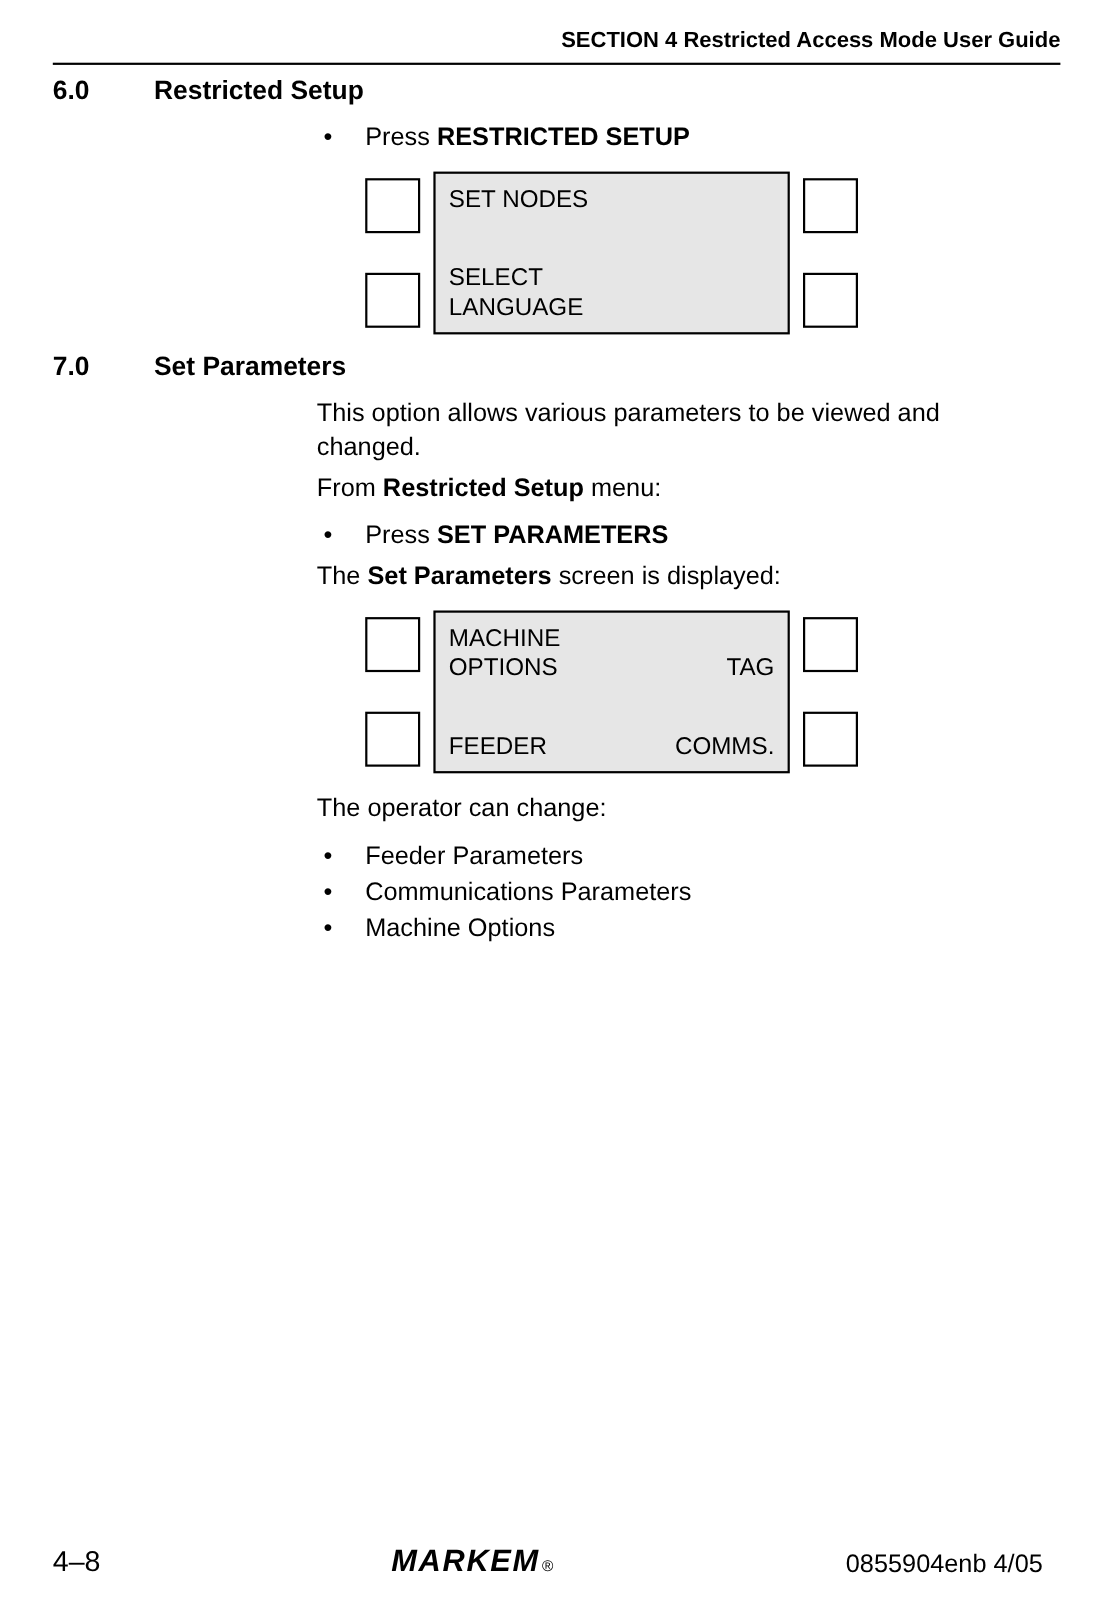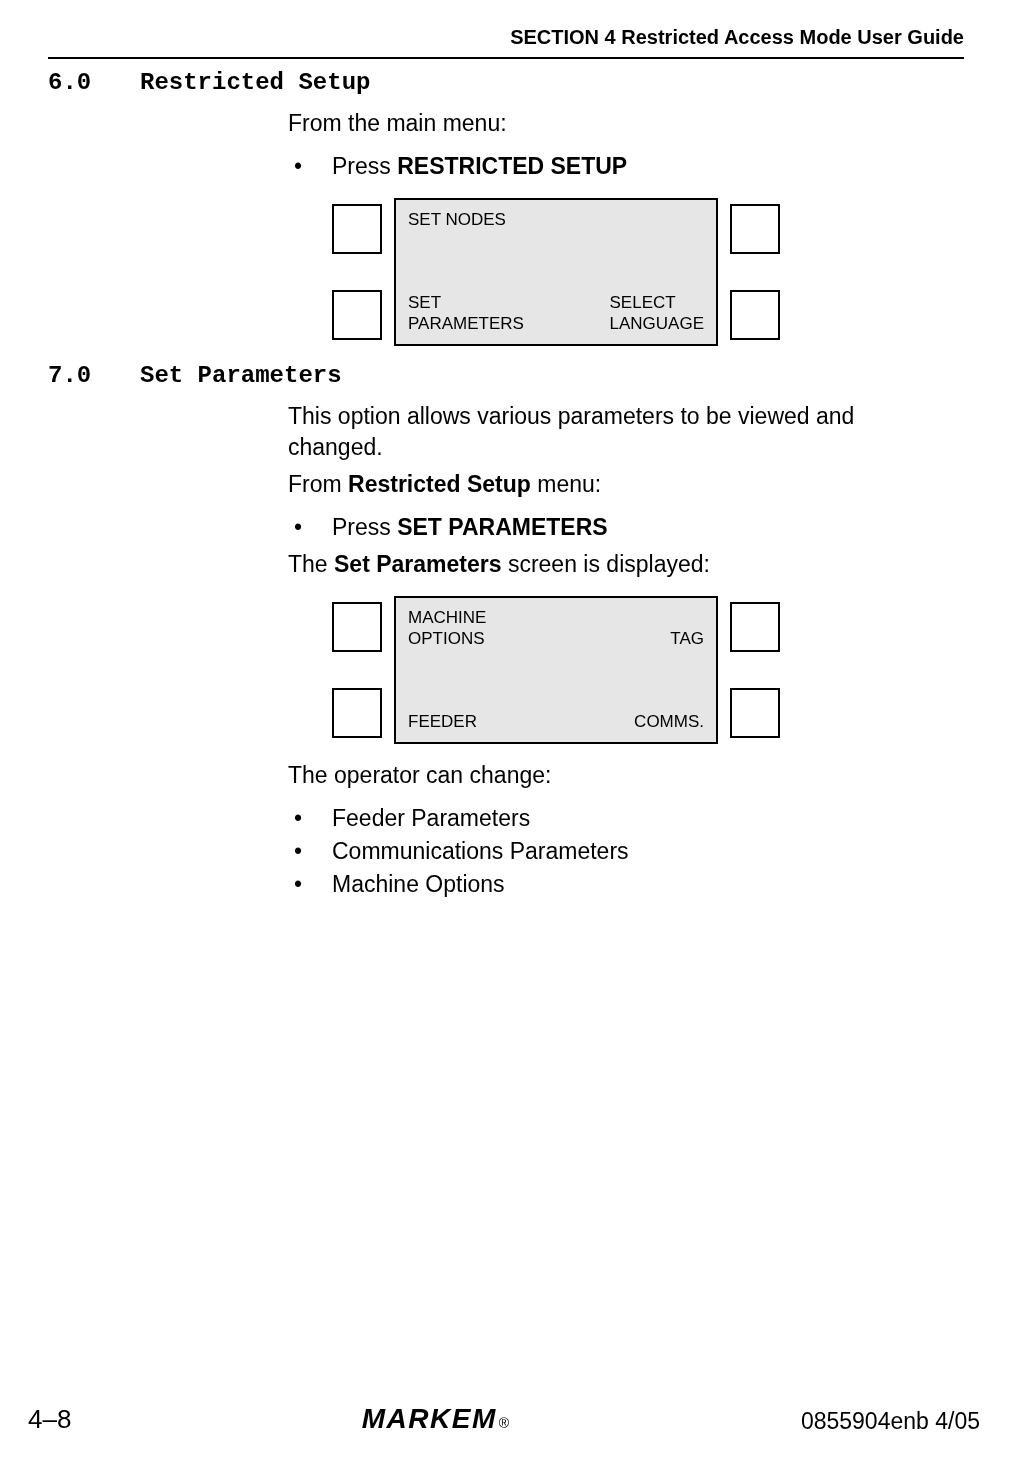--- a/index.html
+++ b/index.html
@@ -26,21 +26,20 @@
       border: none;
       border-top: 2.5px solid #000;
       margin: 2px 0 8px 0;
     }
     .section-heading {
       font-size: 24px;
       font-weight: bold;
       margin: 10px 0 12px 0;
       display: flex;
       align-items: flex-start;
-      font-family: Liberation Mono, monospace;
     }
     .section-heading .num {
       width: 92px;
       flex-shrink: 0;
     }
     .body-block {
       margin-left: 240px;
       margin-right: 30px;
       font-size: 23px;
       line-height: 1.35;
@@ -83,41 +82,41 @@
       border: 2.5px solid #000;
       background: #fff;
     }
     .lcd {
       width: 324px;
       min-height: 148px;
       border: 2.5px solid #000;
       background: #e6e6e6;
       margin: 0 12px;
       padding: 10px 12px;
-      font-size: 17px;
+      font-size: 22px;
       display: flex;
       flex-direction: column;
       justify-content: space-between;
     }
     .lcd .row {
       display: flex;
       justify-content: space-between;
       align-items: flex-end;
     }
     .lcd .row.single { justify-content: flex-start; }
     .lcd .cell { white-space: pre; line-height: 1.2; }
     .lcd .cell-right { }
 
     
     .footer {
       position: absolute;
       left: 0;
-      right: 4px;
+      right: 16px;
       bottom: 24px;
-      padding: 0 28px;
+      padding: 0 48px;
       display: flex;
       align-items: flex-end;
       justify-content: space-between;
       font-size: 23px;
     }
     .footer .left {
       font-size: 26px;
     }
     .footer .center {
       font-family: Arial, sans-serif;
@@ -141,39 +140,36 @@
 <div class="page">
   <div class="page-title">SECTION 4 Restricted Access Mode User Guide</div>
   <hr class="rule">
 
   <div class="section-heading">
     <span class="num">6.0</span>
     <span>Restricted Setup</span>
   </div>
 
   <div class="body-block">
-    <p>From the main menu:</p>
     <ul class="bullets">
       <li>
         <span>Press </span><span class="bold">RESTRICTED SETUP</span>
       </li>
     </ul>
 
     <div class="screen-wrap">
       <div class="btn-col">
         <div class="btn-box"></div>
         <div class="btn-box"></div>
       </div>
       <div class="lcd">
         <div class="row single">
           <div class="cell">SET NODES</div>
         </div>
         <div class="row">
-          <div class="cell">SET
-PARAMETERS</div>
           <div class="cell cell-right">SELECT
 LANGUAGE</div>
         </div>
       </div>
       <div class="btn-col">
         <div class="btn-box"></div>
         <div class="btn-box"></div>
       </div>
     </div>
   </div>

